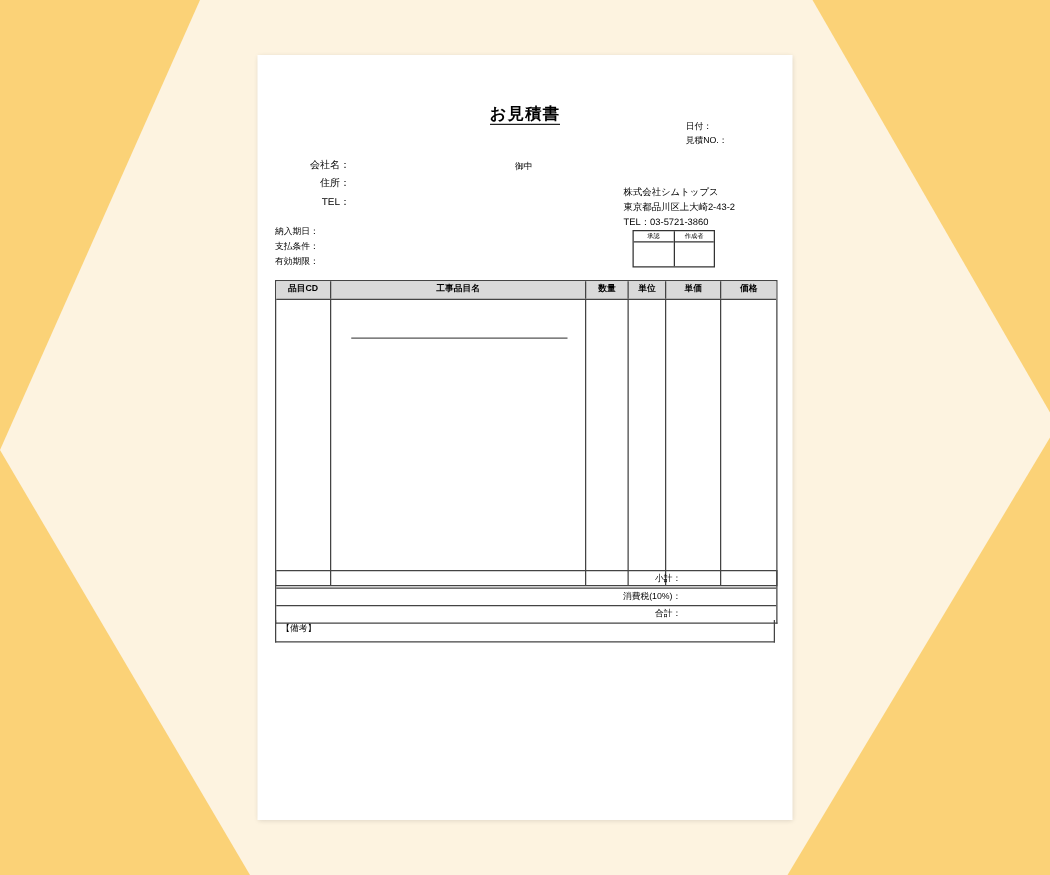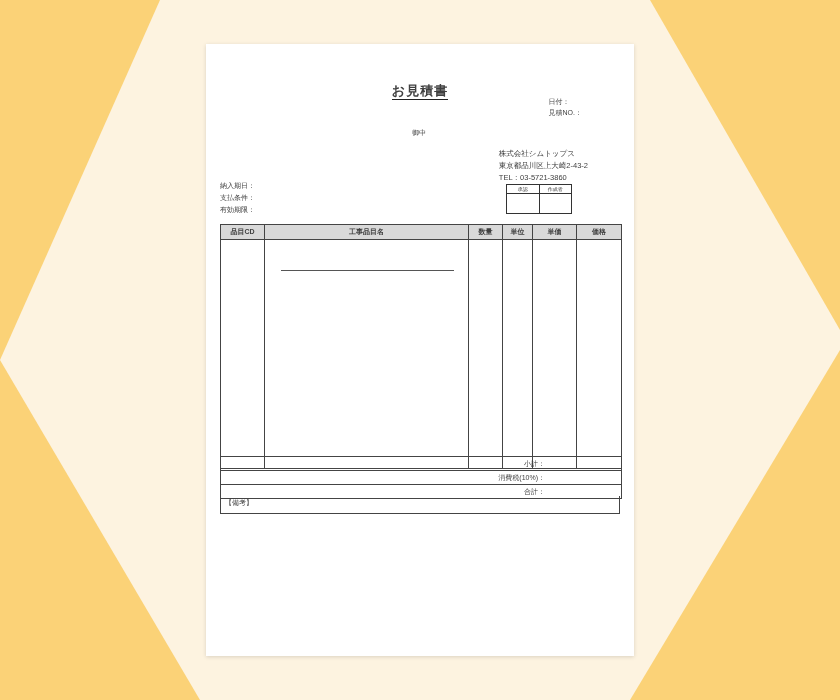--- a/index.html
+++ b/index.html
@@ -52,21 +52,21 @@
 
   
   #paper {
     position: absolute;
     left: 206px;
     top: 44px;
     width: 428px;
     height: 612px;
     background: #ffffff;
     box-shadow: 0 1px 4px rgba(0,0,0,0.14);
-    color: #404040;
+    color: #000000;
   }
 
   .doc-title {
     position: absolute;
     left: 0; right: 0;
     top: 38px;
     text-align: center;
     font-size: 13px;
     font-weight: bold;
     letter-spacing: 1px;
@@ -253,20 +253,25 @@
 
     <div class="doc-title">
       <span>お見積書</span>
     </div>
 
     <div class="meta-right">
       <div>日付：</div>
       <div>見積NO.：</div>
     </div>
 
+    <div class="to-block">
+      <div>会社名：</div>
+      <div>住所：</div>
+      <div>TEL：</div>
+    </div>
 
     <div class="onchu">御中</div>
 
     <div class="sender">
       <div>株式会社シムトップス</div>
       <div>東京都品川区上大崎2-43-2</div>
       <div>TEL：03-5721-3860</div>
     </div>
 
     <div class="stamp-box">

